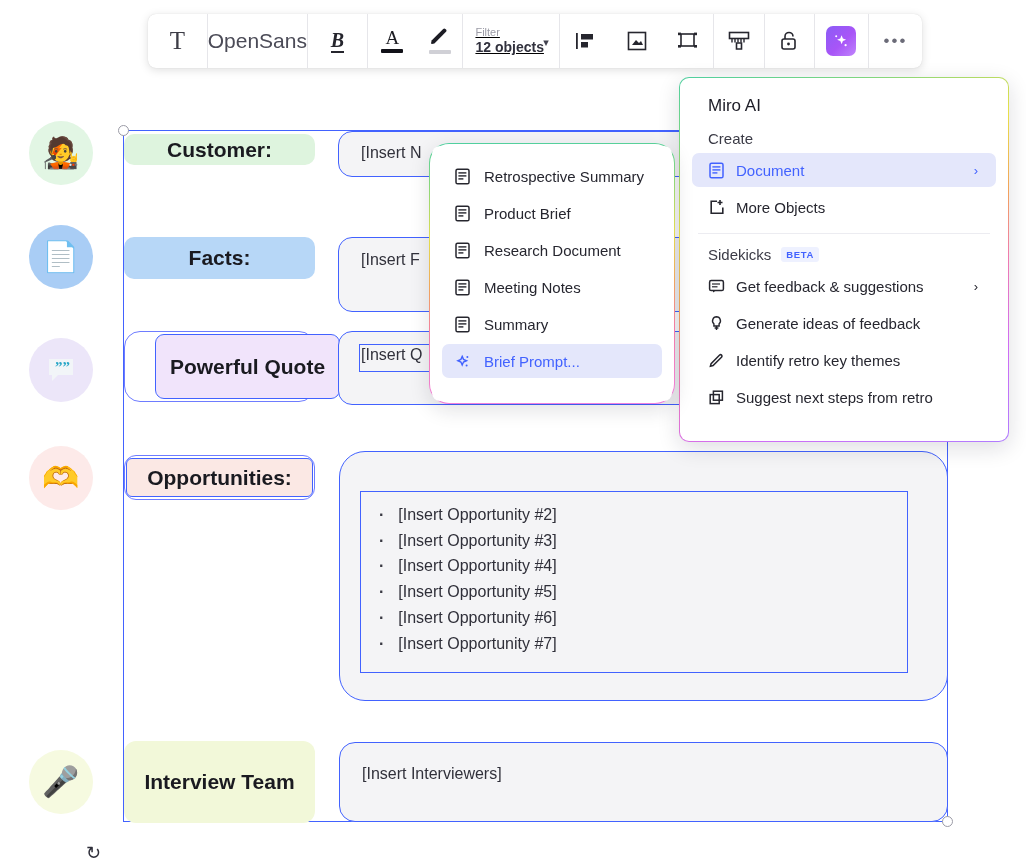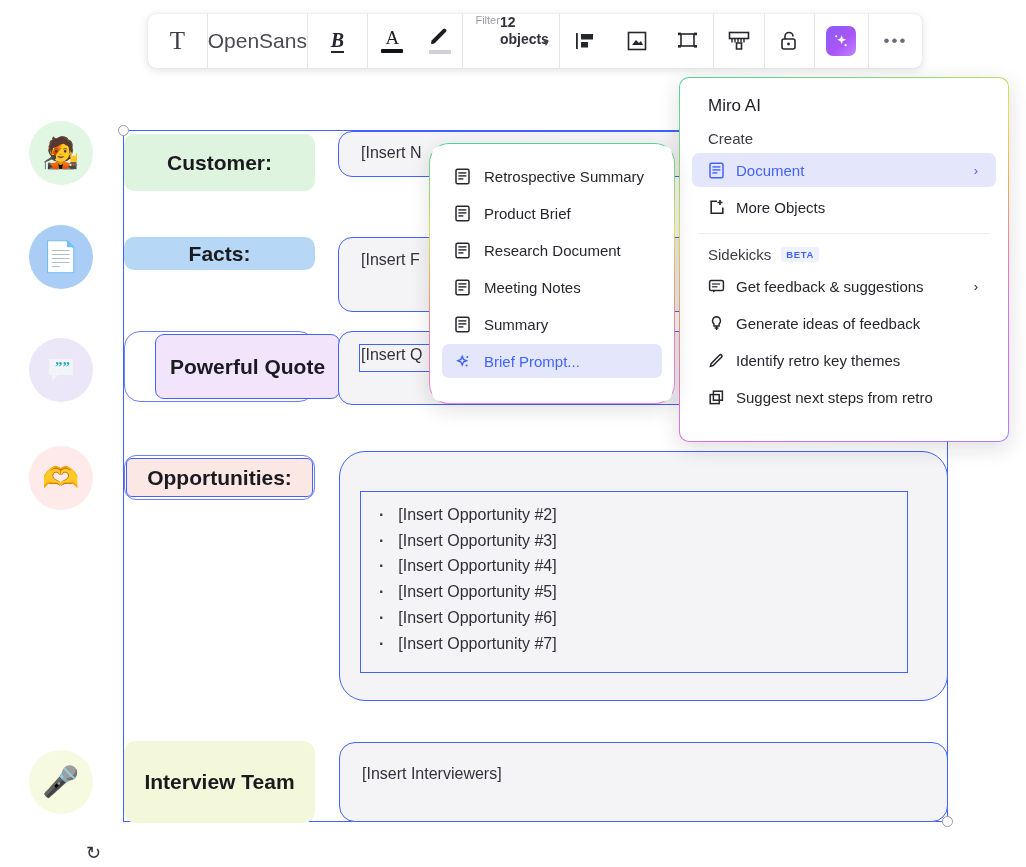--- a/index.html
+++ b/index.html
@@ -24,22 +24,22 @@
   }
   .tb-cell {
     display: flex; align-items: center; justify-content: center;
     position: relative;
     cursor: pointer;
   }
   .tb-sep { width: 1px; background: #e6e6ea; margin: 0; align-self: stretch; }
   .tb-icon { width: 62px; }
   .tb-font { width: 100px; font-size: 21px; color: #4b4b57; }
   .tb-filter {
-    width: 100px; align-items: flex-start;
-    justify-content: center; padding-left: 12px;
+    width: 100px; flex-direction: column; align-items: flex-start;
+    justify-content: center; padding-left: 12px; text-decoration: underline;
   }
   .tb-filter .flabel { font-size: 11px; color: #9b9ba6; line-height: 13px; }
   .tb-filter .fval { font-size: 14px; color: #31313d; font-weight: bold; line-height: 17px; }
   .tb-filter .fchev {
     position: absolute; right: 10px; top: 50%; transform: translateY(-35%);
     font-size: 11px; color: #42424f;
   }
   .glyph-T { font-family: "Liberation Serif", serif; font-size: 25px; color: #3c3c46; }
   .glyph-B { font-family: "Liberation Serif", serif; font-size: 20px; font-weight: bold;
              font-style: italic; color: #25252d; border-bottom: 2px solid #25252d; line-height: 1.05; }
@@ -201,25 +201,25 @@
     <span class="emoji">🎤</span>
   </div>
   <div class="refresh">↻</div>
 </div>
 
 <div class="frame">
   <div class="handle h-tl"></div>
   <div class="handle h-br"></div>
 </div>
 
-<div class="chip" style="left:124px;top:134px;width:191px;height:57px;background:#def4de">
+<div class="chip" style="left:124px;top:134px;width:191px;height:31px;background:#def4de">
   <span>Customer:</span>
 </div>
 
-<div class="chip" style="left:124px;top:237px;width:191px;height:33px;background:#b7d7f7">
+<div class="chip" style="left:124px;top:237px;width:191px;height:42px;background:#b7d7f7">
   <span>Facts:</span>
 </div>
 
 <div class="chip-sel-outer" style="left:124px;top:331px;width:191px;height:71px;"></div>
 <div class="chip chip-sel" style="left:128px;top:335px;width:183px;height:63px;background:#f1e4fb;border-radius:8px;margin-left:28px;">
   <span>Powerful Quote</span>
 </div>
 
 <div class="chip-sel-outer" style="left:124px;top:455px;width:191px;height:45px;border-radius:12px;"></div>
 <div class="chip chip-sel" style="left:127px;top:459px;width:185px;height:37px;background:#fbe8e4;border-radius:5px;">

